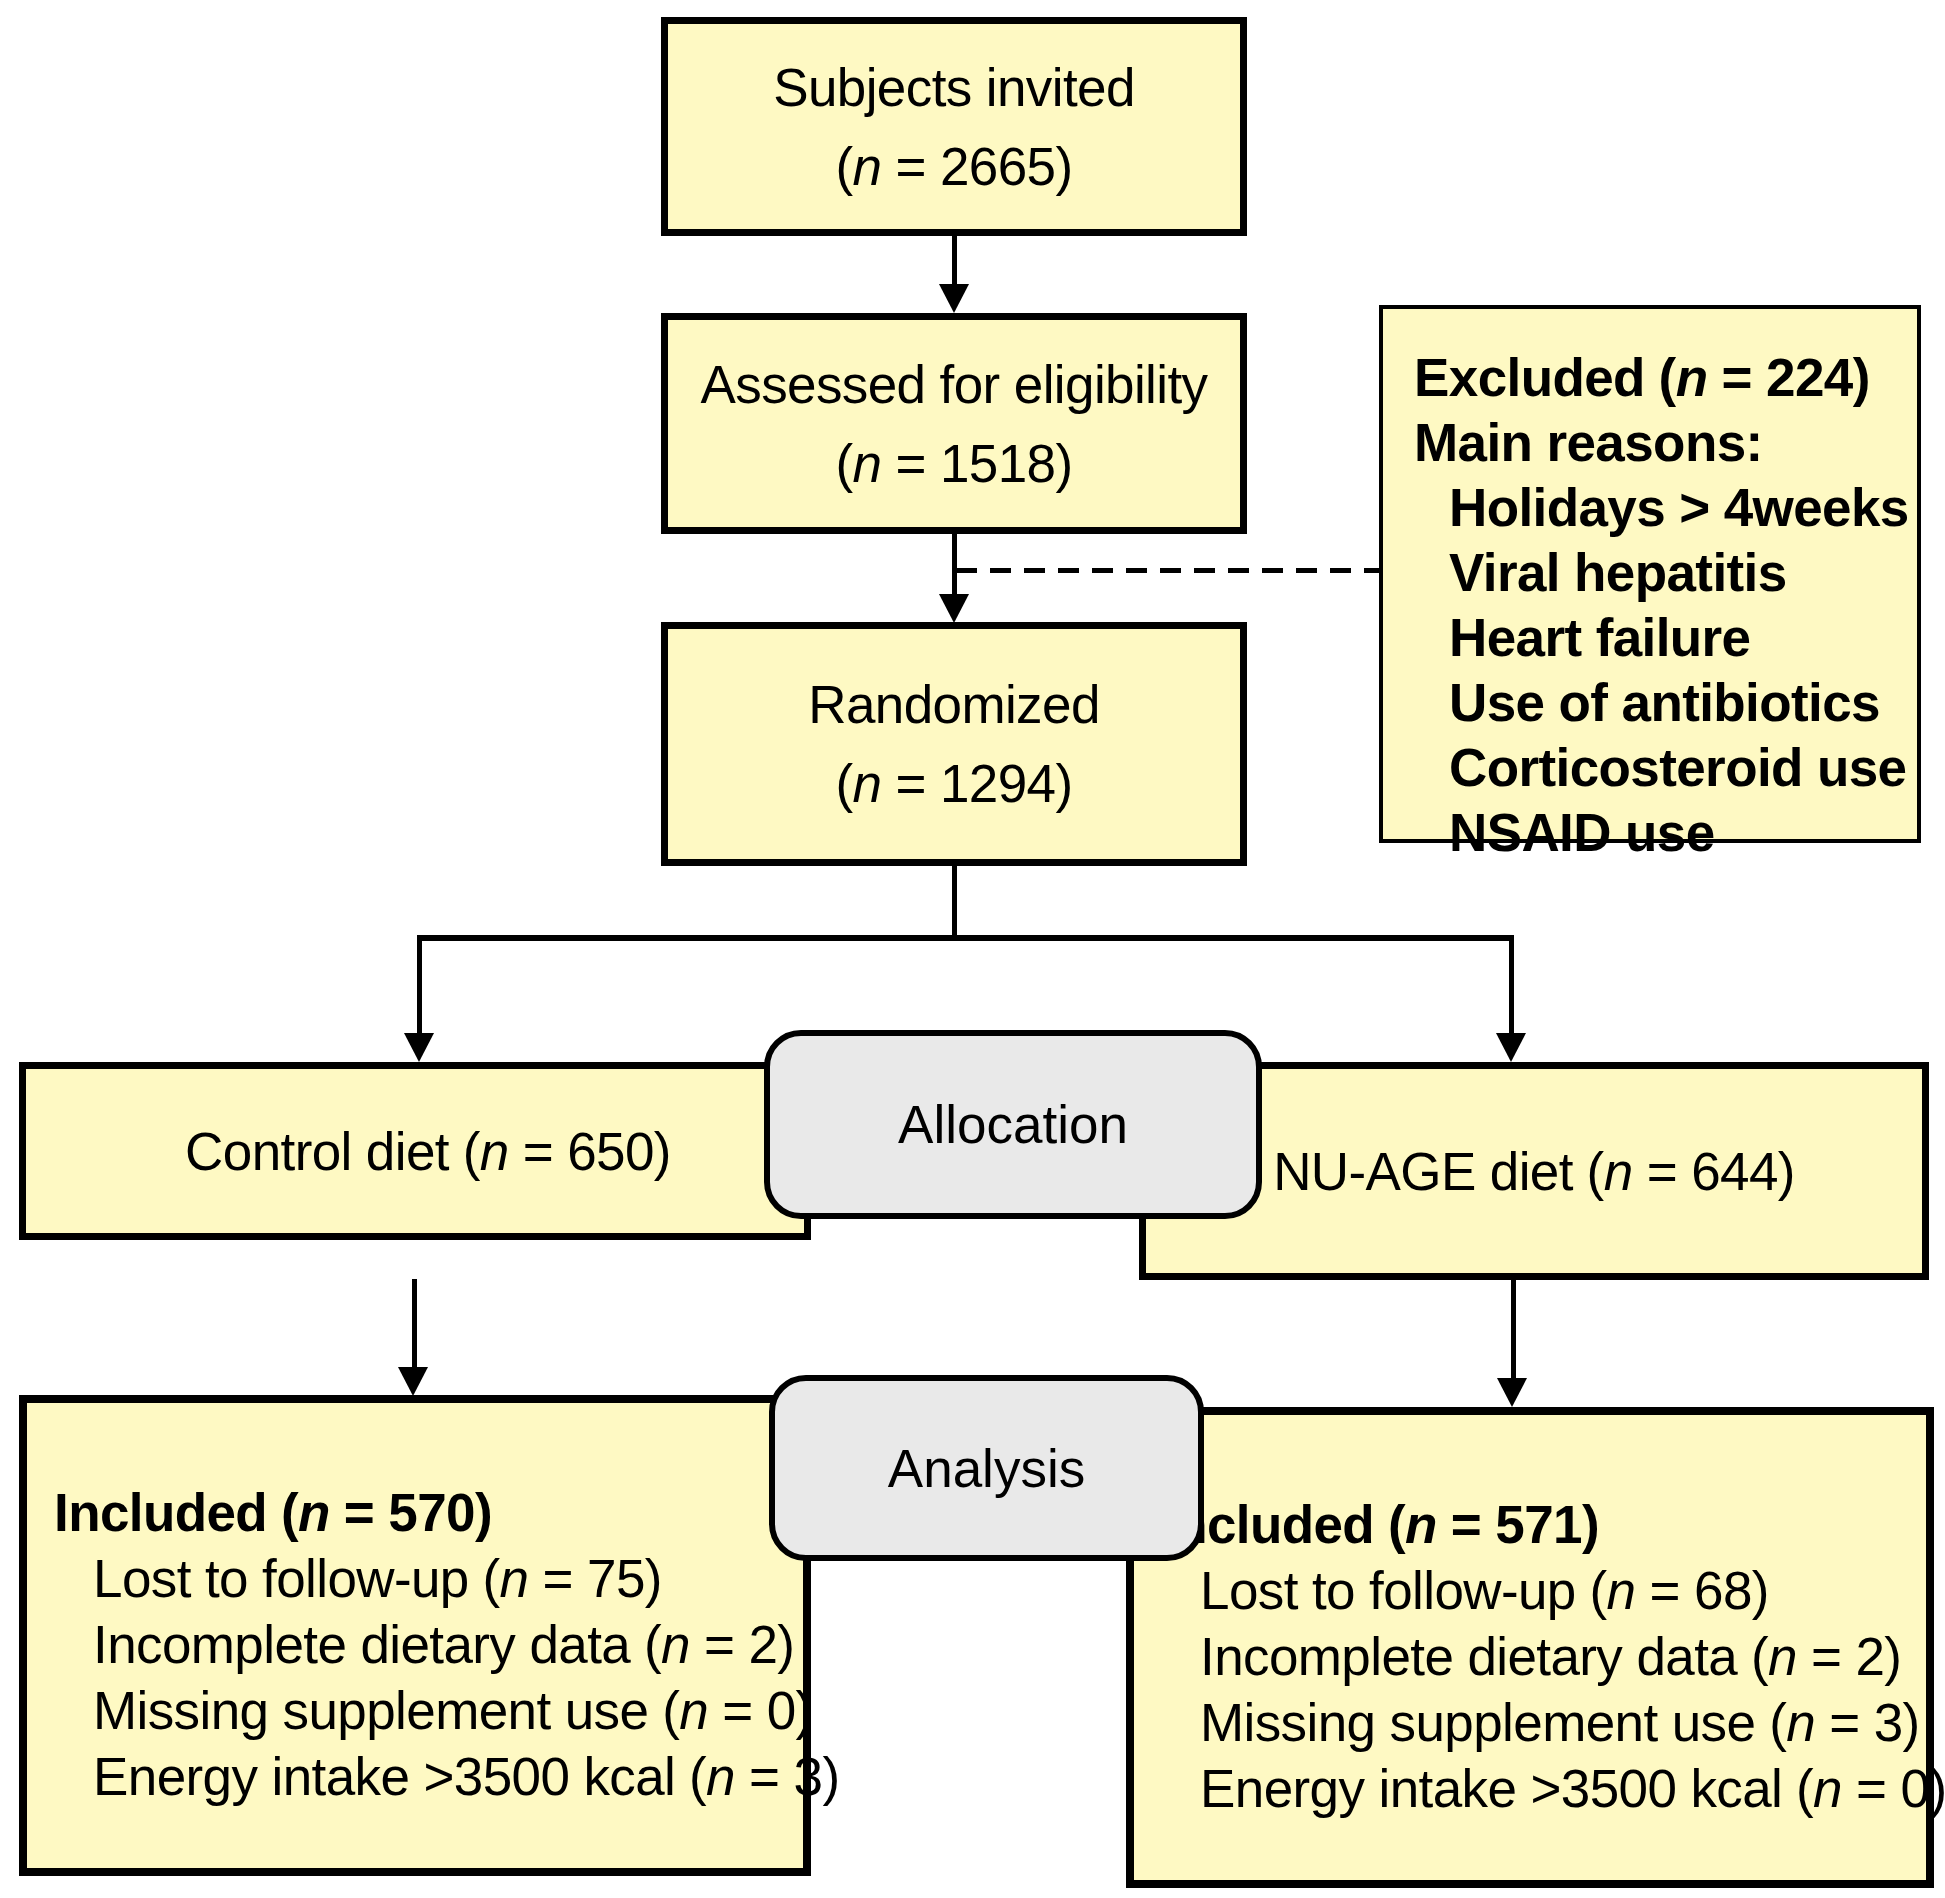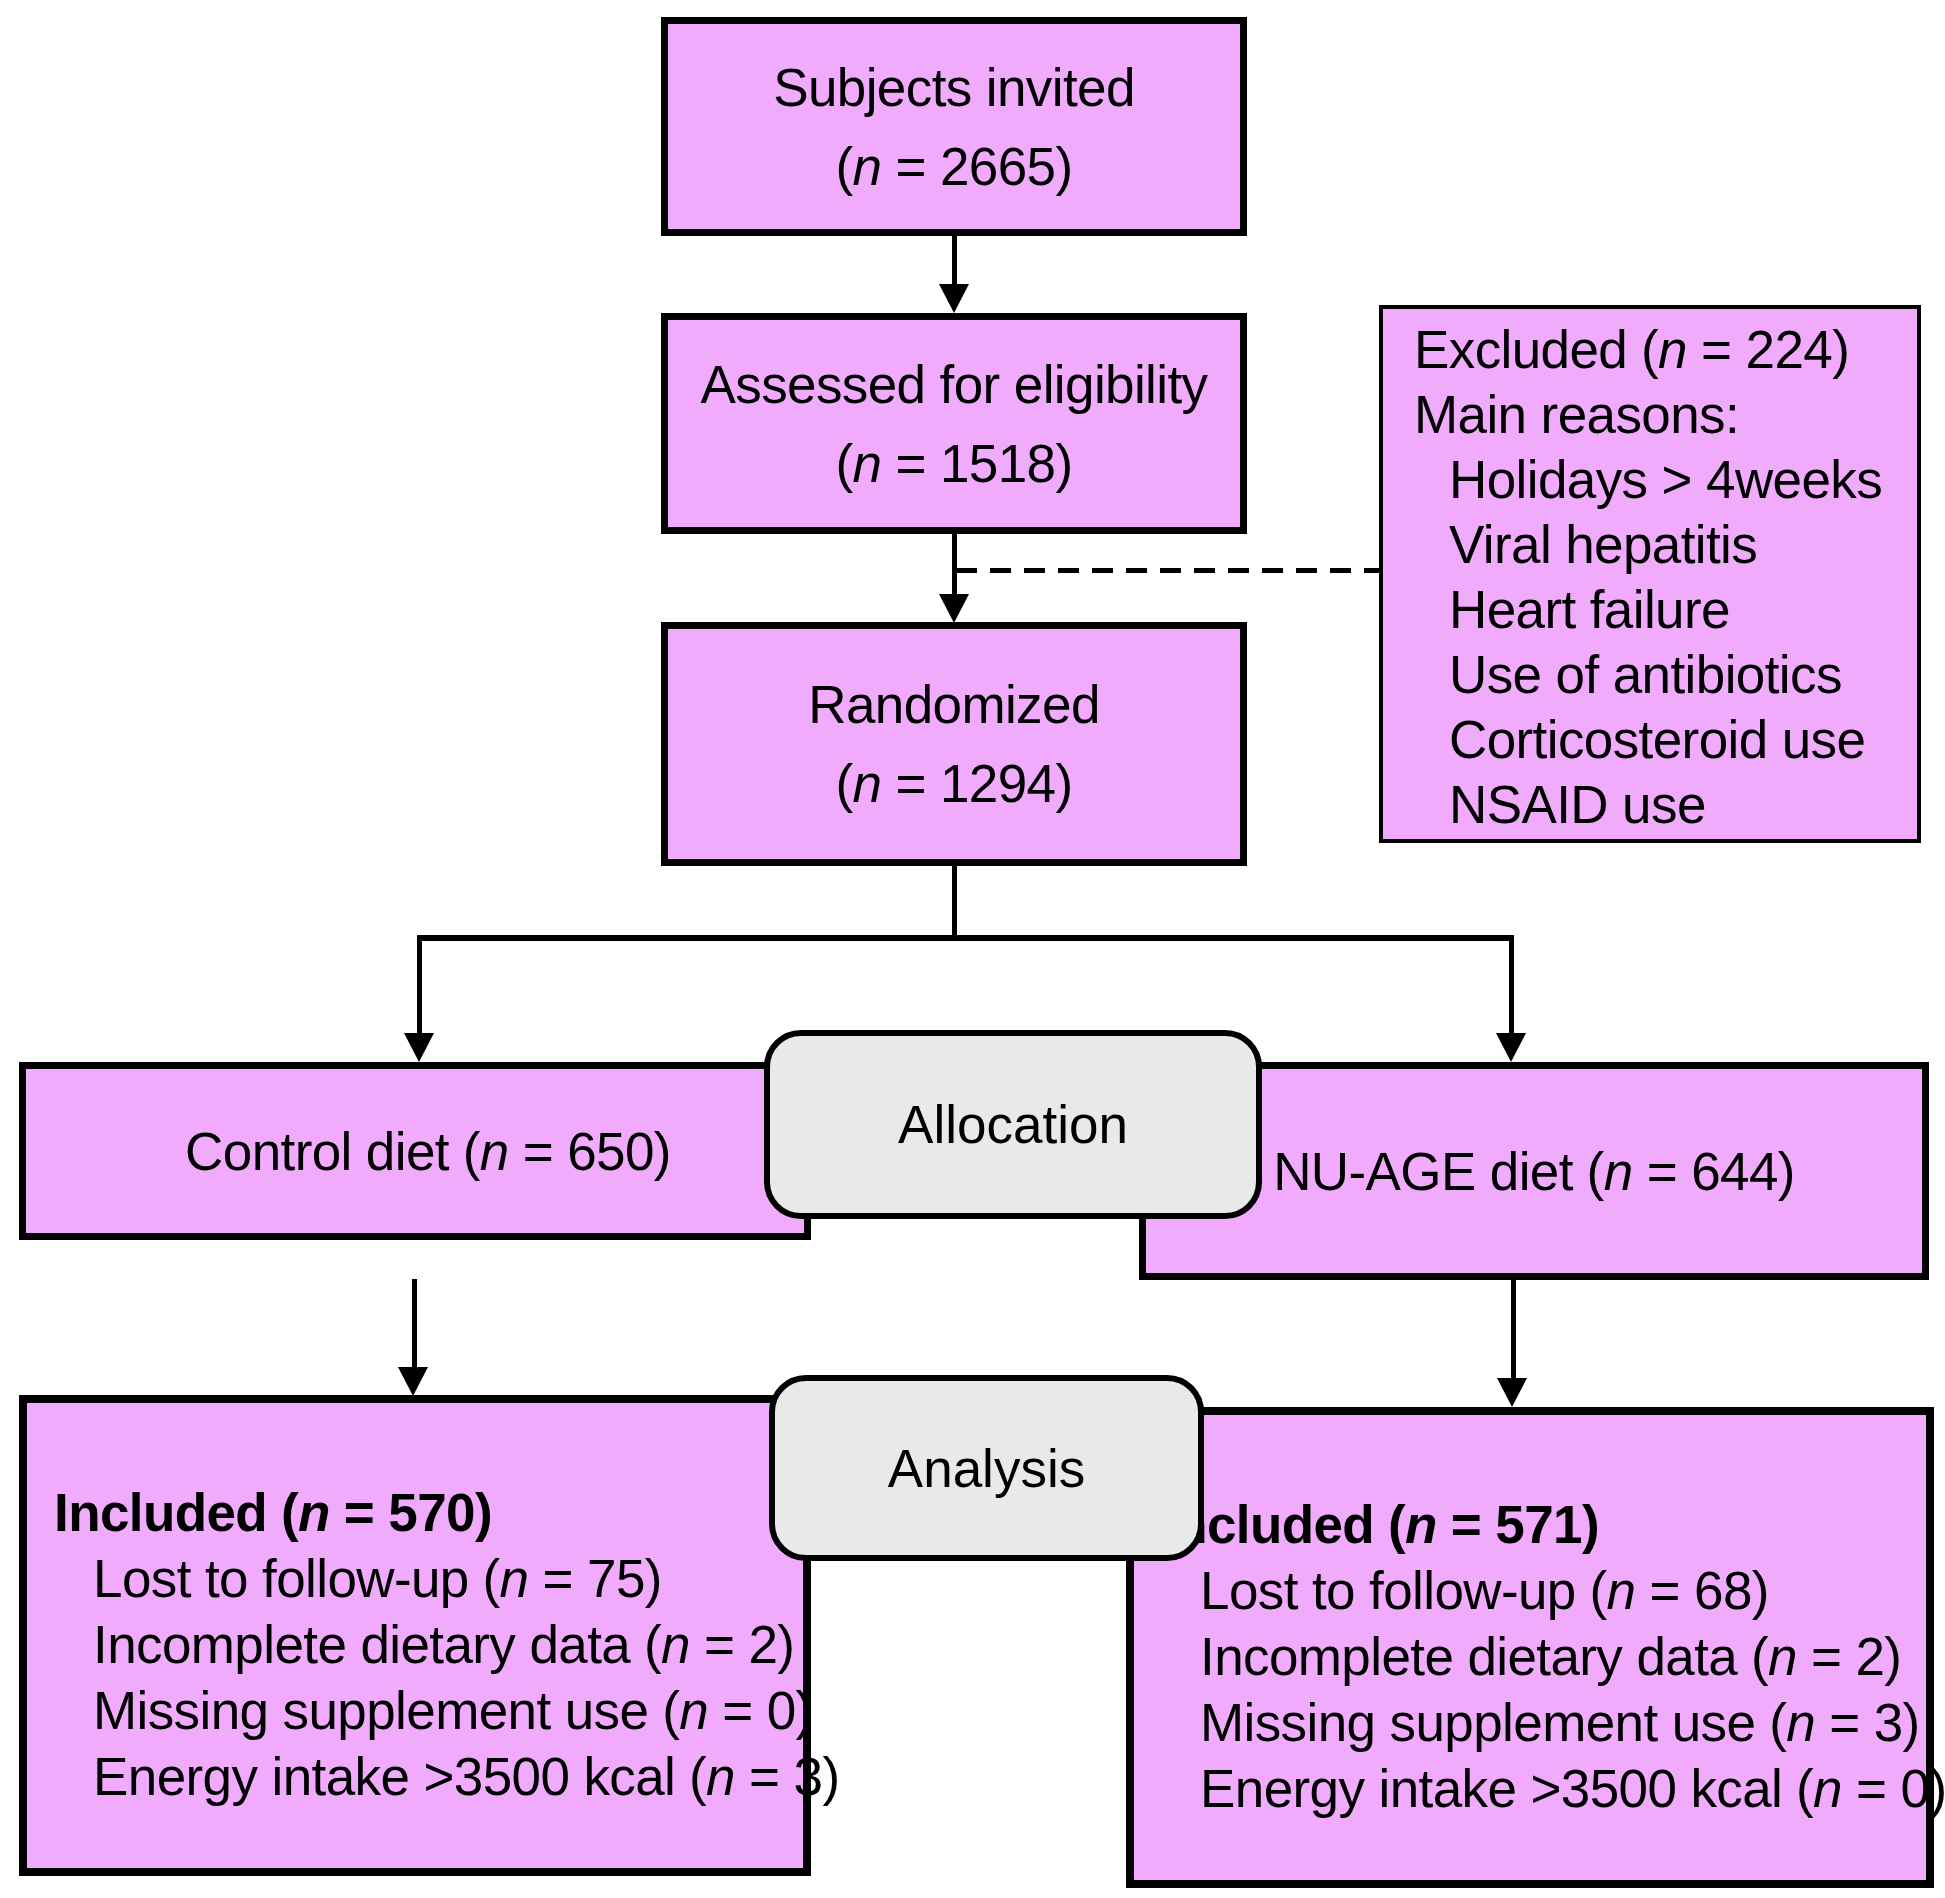--- a/index.html
+++ b/index.html
@@ -8,40 +8,40 @@
     width:1946px;
     height:1899px;
     background:#ffffff;
     font-family:"Liberation Sans", sans-serif;
     font-size:53px;
     color:#000;
     overflow:hidden;
   }
   .box{
     position:absolute;
-    background:#f0abfc;
+    background:#fef9c3;
     border:7.4px solid #000;
     box-sizing:border-box;
     z-index:2;
   }
   .box-center{
     display:flex;
     flex-direction:column;
     align-items:center;
     justify-content:center;
     text-align:center;
   }
   .box-thin{border-width:4px;}
   .box-thick{border-width:8px;}
   .bline{
     line-height:79px;
     white-space:nowrap;
     letter-spacing:-0.6px;
   }
-  .listbox{padding:8px 17px 0 31px;}
+  .listbox{padding:36px 17px 0 31px;font-weight:bold;}
   .exline{line-height:65px;white-space:nowrap;letter-spacing:-0.6px;}
   .exitem{margin-left:35px;}
   .anbox-l{padding:77px 4px 0 27px;}
   .anline{line-height:66px;white-space:nowrap;letter-spacing:-0.6px;}
   .antitle{font-weight:bold;}
   .anitem{margin-left:39px;}
   .pill{
     position:absolute;
     background:#e9e9e9;
     border:6.9px solid #000;

